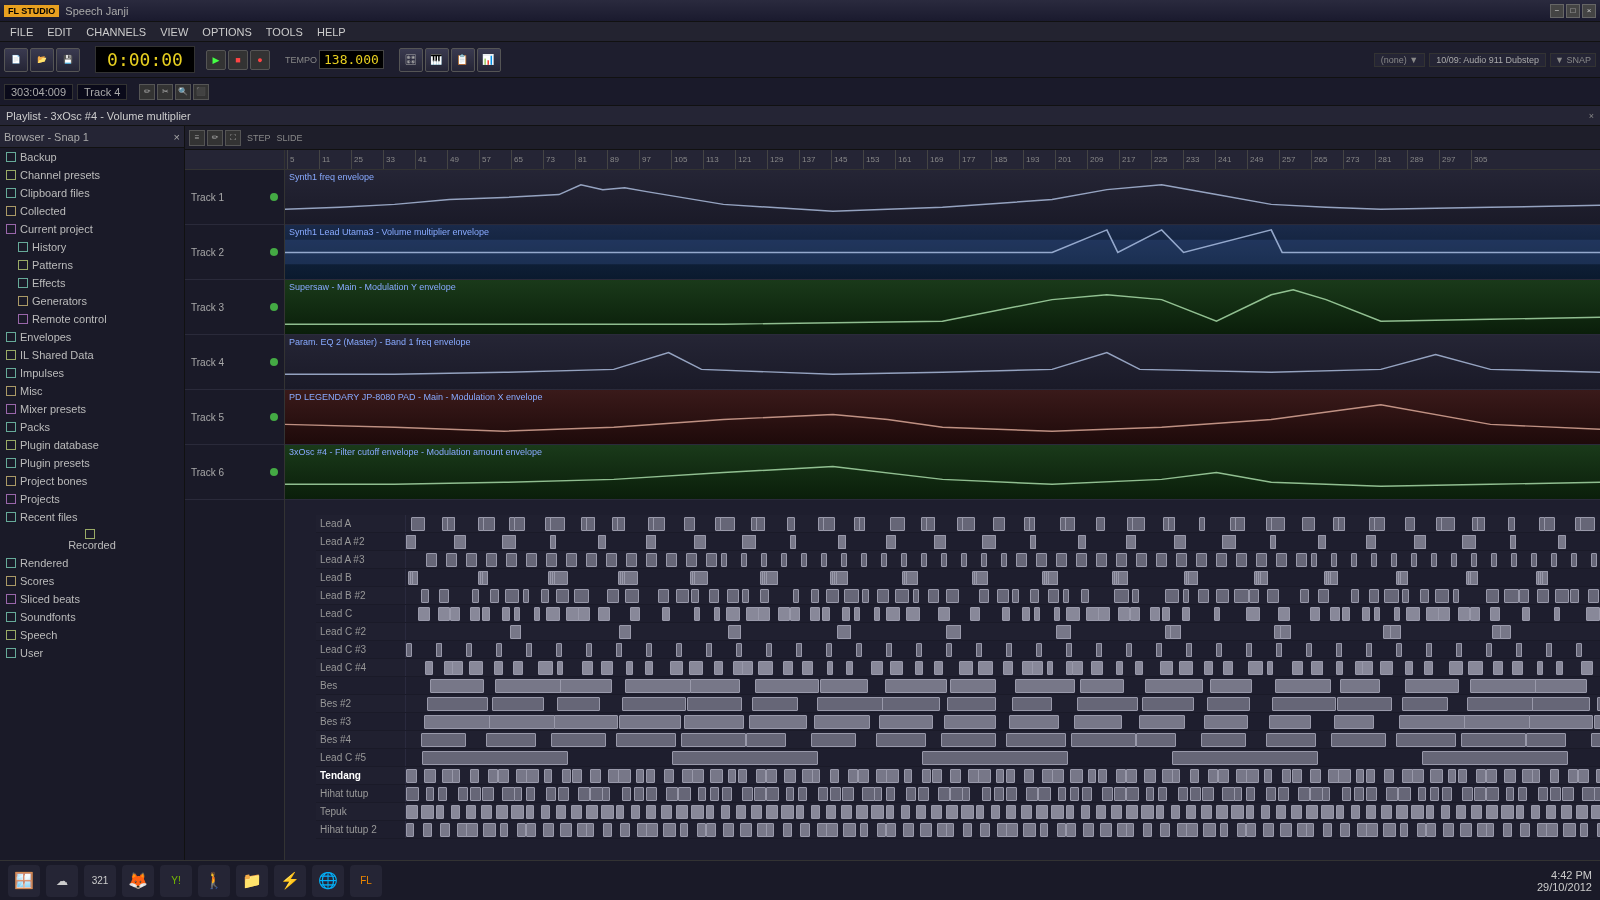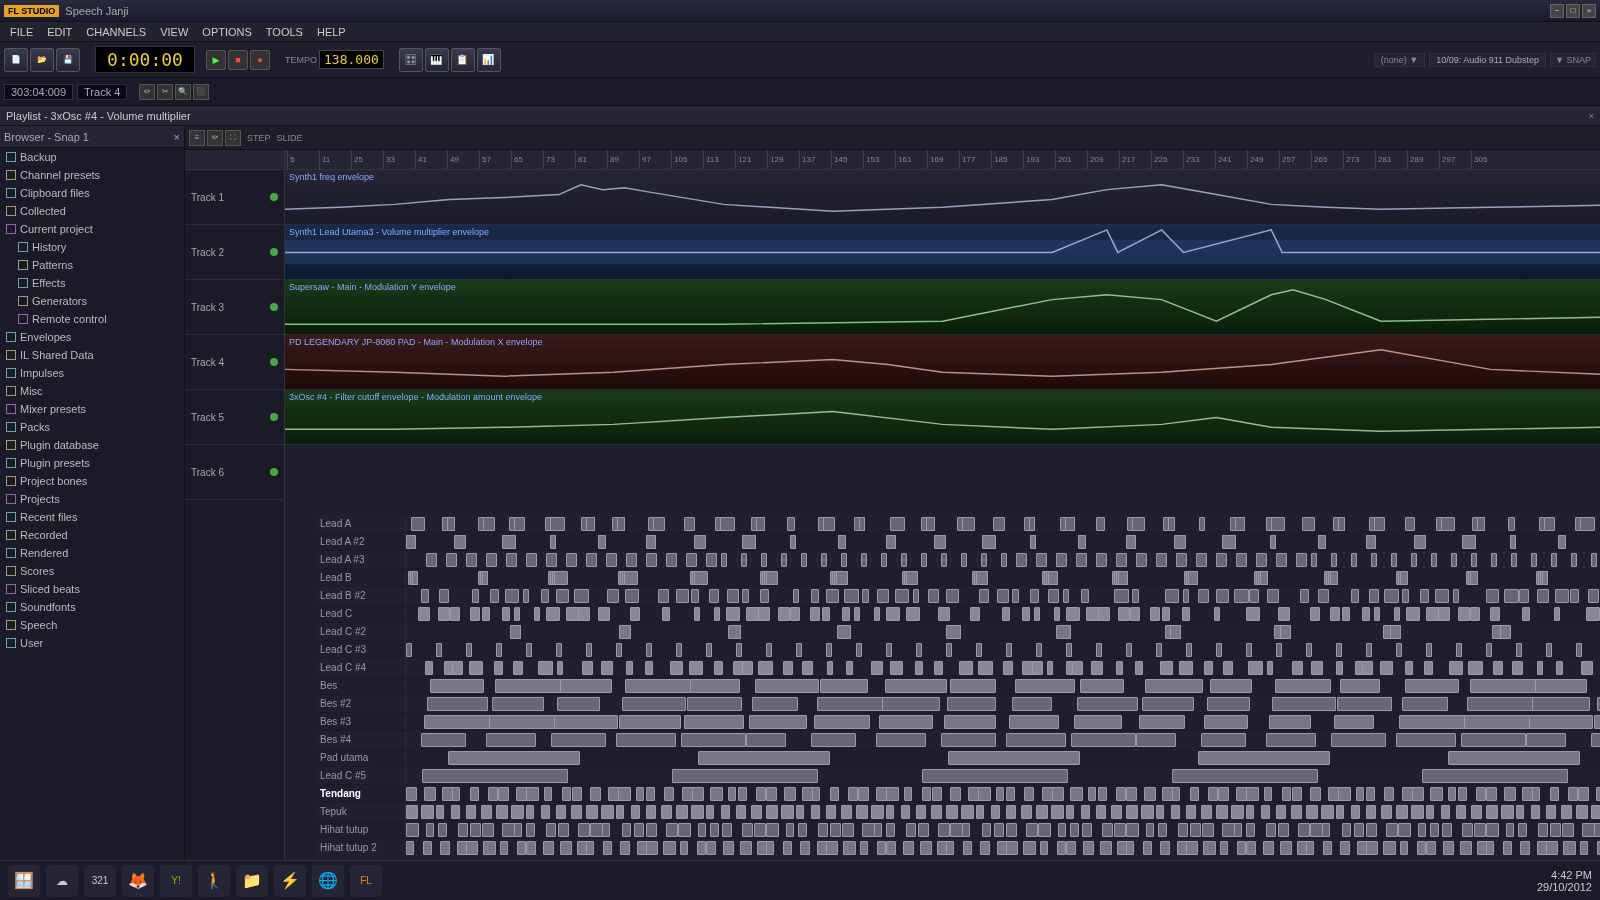--- a/index.html
+++ b/index.html
@@ -606,21 +606,21 @@
           <span style="font-size: 11px;">Project bones</span>
         </div>
         <div class="sidebar-item" style="padding-left: 6px;">
           <span class="icon" style="width: 10px; height: 10px; border: 1px solid rgb(153, 102, 170); margin-right: 4px; flex-shrink: 0;"></span>
           <span style="font-size: 11px;">Projects</span>
         </div>
         <div class="sidebar-item" style="padding-left: 6px;">
           <span class="icon" style="width: 10px; height: 10px; border: 1px solid rgb(102, 170, 153); margin-right: 4px; flex-shrink: 0;"></span>
           <span style="font-size: 11px;">Recent files</span>
         </div>
-        <div class="sidebar-item" style="padding-left: 6px;">
+        <div class="sidebar-item" style="padding-left: 6px; flex-direction: column;">
           <span class="icon" style="width: 10px; height: 10px; border: 1px solid rgb(153, 170, 102); margin-right: 4px; flex-shrink: 0;"></span>
           <span style="font-size: 11px;">Recorded</span>
         </div>
         <div class="sidebar-item" style="padding-left: 6px;">
           <span class="icon" style="width: 10px; height: 10px; border: 1px solid rgb(102, 170, 153); margin-right: 4px; flex-shrink: 0;"></span>
           <span style="font-size: 11px;">Rendered</span>
         </div>
         <div class="sidebar-item" style="padding-left: 6px;">
           <span class="icon" style="width: 10px; height: 10px; border: 1px solid rgb(170, 153, 102); margin-right: 4px; flex-shrink: 0;"></span>
           <span style="font-size: 11px;">Scores</span>
@@ -747,20 +747,26 @@
             </svg>
           </div>
 
           <div class="track-row envelope-green">
             <span class="envelope-label">Supersaw - Main - Modulation Y envelope</span>
             <svg class="track-svg" viewBox="0 0 1200 55" preserveAspectRatio="none">
               <polyline points="0,45 200,45 400,45 600,42 700,20 750,15 800,20 850,42 900,15 920,10 950,20 1000,42 1100,40 1200,38" fill="none" stroke="rgba(200,255,200,0.7)" stroke-width="1.5"></polyline>
             </svg>
           </div>
 
+          <div class="track-row envelope-gray">
+            <span class="envelope-label">Param. EQ 2 (Master) - Band 1 freq envelope</span>
+            <svg class="track-svg" viewBox="0 0 1200 55" preserveAspectRatio="none">
+              <polyline points="0,40 100,40 200,38 300,35 350,18 380,35 500,40 600,38 700,35 750,18 780,35 900,38 1000,35 1050,20 1100,35 1200,38" fill="none" stroke="rgba(200,220,255,0.7)" stroke-width="1.5"></polyline>
+            </svg>
+          </div>
 
           <div class="track-row envelope-red" style="background:linear-gradient(to bottom,#3a1a1a,#1e0a0a);">
             <span class="envelope-label">PD LEGENDARY JP-8080 PAD - Main - Modulation X envelope</span>
             <svg class="track-svg" viewBox="0 0 1200 55" preserveAspectRatio="none">
               <polyline points="0,35 100,38 200,42 300,38 400,30 500,25 550,30 600,38 700,42 800,38 900,30 1000,15 1100,35 1200,40" fill="none" stroke="rgba(255,200,180,0.7)" stroke-width="1.5"></polyline>
             </svg>
           </div>
 
           <div class="track-row envelope-green">
             <span class="envelope-label">3xOsc #4 - Filter cutoff envelope - Modulation amount envelope</span>
@@ -1447,30 +1453,20 @@
                   <div class="pat-block" style="left: 795px; width: 45px; background: rgb(102, 102, 119); border-color: rgb(153, 153, 170);"></div>
                   <div class="pat-block" style="left: 860px; width: 50px; background: rgb(102, 102, 119); border-color: rgb(153, 153, 170);"></div>
                   <div class="pat-block" style="left: 925px; width: 55px; background: rgb(102, 102, 119); border-color: rgb(153, 153, 170);"></div>
                   <div class="pat-block" style="left: 990px; width: 60px; background: rgb(102, 102, 119); border-color: rgb(153, 153, 170);"></div>
                   <div class="pat-block" style="left: 1055px; width: 65px; background: rgb(102, 102, 119); border-color: rgb(153, 153, 170);"></div>
                   <div class="pat-block" style="left: 1120px; width: 40px; background: rgb(102, 102, 119); border-color: rgb(153, 153, 170);"></div>
                   <div class="pat-block" style="left: 1185px; width: 45px; background: rgb(102, 102, 119); border-color: rgb(153, 153, 170);"></div>
                 </div>
               </div>
               <div class="pattern-track-row">
-                <div class="pattern-track-label">Pad utama</div>
-                <div class="pattern-blocks">
-                  <div class="pat-block" style="left: 42px; width: 132px; background: rgb(119, 119, 136); border-color: rgb(153, 153, 170);"></div>
-                  <div class="pat-block" style="left: 292px; width: 132px; background: rgb(119, 119, 136); border-color: rgb(153, 153, 170);"></div>
-                  <div class="pat-block" style="left: 542px; width: 132px; background: rgb(119, 119, 136); border-color: rgb(153, 153, 170);"></div>
-                  <div class="pat-block" style="left: 792px; width: 132px; background: rgb(119, 119, 136); border-color: rgb(153, 153, 170);"></div>
-                  <div class="pat-block" style="left: 1042px; width: 132px; background: rgb(119, 119, 136); border-color: rgb(153, 153, 170);"></div>
-                </div>
-              </div>
-              <div class="pattern-track-row">
                 <div class="pattern-track-label">Lead C #5</div>
                 <div class="pattern-blocks">
                   <div class="pat-block" style="left: 16px; width: 146px; background: rgb(102, 102, 119); border-color: rgb(153, 153, 170);"></div>
                   <div class="pat-block" style="left: 266px; width: 146px; background: rgb(102, 102, 119); border-color: rgb(153, 153, 170);"></div>
                   <div class="pat-block" style="left: 516px; width: 146px; background: rgb(102, 102, 119); border-color: rgb(153, 153, 170);"></div>
                   <div class="pat-block" style="left: 766px; width: 146px; background: rgb(102, 102, 119); border-color: rgb(153, 153, 170);"></div>
                   <div class="pat-block" style="left: 1016px; width: 146px; background: rgb(102, 102, 119); border-color: rgb(153, 153, 170);"></div>
                 </div>
               </div>
               <div class="pattern-track-row">
@@ -1552,20 +1548,105 @@
                   <div class="pat-block" style="left: 1098px; width: 12px; background: rgb(119, 119, 136); border-color: rgb(153, 153, 170);"></div>
                   <div class="pat-block" style="left: 1116px; width: 13px; background: rgb(119, 119, 136); border-color: rgb(153, 153, 170);"></div>
                   <div class="pat-block" style="left: 1126px; width: 8px; background: rgb(119, 119, 136); border-color: rgb(153, 153, 170);"></div>
                   <div class="pat-block" style="left: 1144px; width: 9px; background: rgb(119, 119, 136); border-color: rgb(153, 153, 170);"></div>
                   <div class="pat-block" style="left: 1162px; width: 10px; background: rgb(119, 119, 136); border-color: rgb(153, 153, 170);"></div>
                   <div class="pat-block" style="left: 1172px; width: 11px; background: rgb(119, 119, 136); border-color: rgb(153, 153, 170);"></div>
                   <div class="pat-block" style="left: 1190px; width: 12px; background: rgb(119, 119, 136); border-color: rgb(153, 153, 170);"></div>
                 </div>
               </div>
               <div class="pattern-track-row">
+                <div class="pattern-track-label">Hihat tutup</div>
+                <div class="pattern-blocks">
+                  <div class="pat-block" style="left: 0px; width: 13px; background: rgb(102, 102, 119); border-color: rgb(153, 153, 170);"></div>
+                  <div class="pat-block" style="left: 20px; width: 8px; background: rgb(102, 102, 119); border-color: rgb(153, 153, 170);"></div>
+                  <div class="pat-block" style="left: 32px; width: 9px; background: rgb(102, 102, 119); border-color: rgb(153, 153, 170);"></div>
+                  <div class="pat-block" style="left: 52px; width: 10px; background: rgb(102, 102, 119); border-color: rgb(153, 153, 170);"></div>
+                  <div class="pat-block" style="left: 64px; width: 11px; background: rgb(102, 102, 119); border-color: rgb(153, 153, 170);"></div>
+                  <div class="pat-block" style="left: 76px; width: 12px; background: rgb(102, 102, 119); border-color: rgb(153, 153, 170);"></div>
+                  <div class="pat-block" style="left: 96px; width: 13px; background: rgb(102, 102, 119); border-color: rgb(153, 153, 170);"></div>
+                  <div class="pat-block" style="left: 108px; width: 8px; background: rgb(102, 102, 119); border-color: rgb(153, 153, 170);"></div>
+                  <div class="pat-block" style="left: 120px; width: 9px; background: rgb(102, 102, 119); border-color: rgb(153, 153, 170);"></div>
+                  <div class="pat-block" style="left: 140px; width: 10px; background: rgb(102, 102, 119); border-color: rgb(153, 153, 170);"></div>
+                  <div class="pat-block" style="left: 152px; width: 11px; background: rgb(102, 102, 119); border-color: rgb(153, 153, 170);"></div>
+                  <div class="pat-block" style="left: 172px; width: 12px; background: rgb(102, 102, 119); border-color: rgb(153, 153, 170);"></div>
+                  <div class="pat-block" style="left: 184px; width: 13px; background: rgb(102, 102, 119); border-color: rgb(153, 153, 170);"></div>
+                  <div class="pat-block" style="left: 196px; width: 8px; background: rgb(102, 102, 119); border-color: rgb(153, 153, 170);"></div>
+                  <div class="pat-block" style="left: 216px; width: 9px; background: rgb(102, 102, 119); border-color: rgb(153, 153, 170);"></div>
+                  <div class="pat-block" style="left: 228px; width: 10px; background: rgb(102, 102, 119); border-color: rgb(153, 153, 170);"></div>
+                  <div class="pat-block" style="left: 240px; width: 11px; background: rgb(102, 102, 119); border-color: rgb(153, 153, 170);"></div>
+                  <div class="pat-block" style="left: 260px; width: 12px; background: rgb(102, 102, 119); border-color: rgb(153, 153, 170);"></div>
+                  <div class="pat-block" style="left: 272px; width: 13px; background: rgb(102, 102, 119); border-color: rgb(153, 153, 170);"></div>
+                  <div class="pat-block" style="left: 292px; width: 8px; background: rgb(102, 102, 119); border-color: rgb(153, 153, 170);"></div>
+                  <div class="pat-block" style="left: 304px; width: 9px; background: rgb(102, 102, 119); border-color: rgb(153, 153, 170);"></div>
+                  <div class="pat-block" style="left: 316px; width: 10px; background: rgb(102, 102, 119); border-color: rgb(153, 153, 170);"></div>
+                  <div class="pat-block" style="left: 336px; width: 11px; background: rgb(102, 102, 119); border-color: rgb(153, 153, 170);"></div>
+                  <div class="pat-block" style="left: 348px; width: 12px; background: rgb(102, 102, 119); border-color: rgb(153, 153, 170);"></div>
+                  <div class="pat-block" style="left: 360px; width: 13px; background: rgb(102, 102, 119); border-color: rgb(153, 153, 170);"></div>
+                  <div class="pat-block" style="left: 380px; width: 8px; background: rgb(102, 102, 119); border-color: rgb(153, 153, 170);"></div>
+                  <div class="pat-block" style="left: 392px; width: 9px; background: rgb(102, 102, 119); border-color: rgb(153, 153, 170);"></div>
+                  <div class="pat-block" style="left: 412px; width: 10px; background: rgb(102, 102, 119); border-color: rgb(153, 153, 170);"></div>
+                  <div class="pat-block" style="left: 424px; width: 11px; background: rgb(102, 102, 119); border-color: rgb(153, 153, 170);"></div>
+                  <div class="pat-block" style="left: 436px; width: 12px; background: rgb(102, 102, 119); border-color: rgb(153, 153, 170);"></div>
+                  <div class="pat-block" style="left: 456px; width: 13px; background: rgb(102, 102, 119); border-color: rgb(153, 153, 170);"></div>
+                  <div class="pat-block" style="left: 468px; width: 8px; background: rgb(102, 102, 119); border-color: rgb(153, 153, 170);"></div>
+                  <div class="pat-block" style="left: 480px; width: 9px; background: rgb(102, 102, 119); border-color: rgb(153, 153, 170);"></div>
+                  <div class="pat-block" style="left: 500px; width: 10px; background: rgb(102, 102, 119); border-color: rgb(153, 153, 170);"></div>
+                  <div class="pat-block" style="left: 512px; width: 11px; background: rgb(102, 102, 119); border-color: rgb(153, 153, 170);"></div>
+                  <div class="pat-block" style="left: 532px; width: 12px; background: rgb(102, 102, 119); border-color: rgb(153, 153, 170);"></div>
+                  <div class="pat-block" style="left: 544px; width: 13px; background: rgb(102, 102, 119); border-color: rgb(153, 153, 170);"></div>
+                  <div class="pat-block" style="left: 556px; width: 8px; background: rgb(102, 102, 119); border-color: rgb(153, 153, 170);"></div>
+                  <div class="pat-block" style="left: 576px; width: 9px; background: rgb(102, 102, 119); border-color: rgb(153, 153, 170);"></div>
+                  <div class="pat-block" style="left: 588px; width: 10px; background: rgb(102, 102, 119); border-color: rgb(153, 153, 170);"></div>
+                  <div class="pat-block" style="left: 600px; width: 11px; background: rgb(102, 102, 119); border-color: rgb(153, 153, 170);"></div>
+                  <div class="pat-block" style="left: 620px; width: 12px; background: rgb(102, 102, 119); border-color: rgb(153, 153, 170);"></div>
+                  <div class="pat-block" style="left: 632px; width: 13px; background: rgb(102, 102, 119); border-color: rgb(153, 153, 170);"></div>
+                  <div class="pat-block" style="left: 652px; width: 8px; background: rgb(102, 102, 119); border-color: rgb(153, 153, 170);"></div>
+                  <div class="pat-block" style="left: 664px; width: 9px; background: rgb(102, 102, 119); border-color: rgb(153, 153, 170);"></div>
+                  <div class="pat-block" style="left: 676px; width: 10px; background: rgb(102, 102, 119); border-color: rgb(153, 153, 170);"></div>
+                  <div class="pat-block" style="left: 696px; width: 11px; background: rgb(102, 102, 119); border-color: rgb(153, 153, 170);"></div>
+                  <div class="pat-block" style="left: 708px; width: 12px; background: rgb(102, 102, 119); border-color: rgb(153, 153, 170);"></div>
+                  <div class="pat-block" style="left: 720px; width: 13px; background: rgb(102, 102, 119); border-color: rgb(153, 153, 170);"></div>
+                  <div class="pat-block" style="left: 740px; width: 8px; background: rgb(102, 102, 119); border-color: rgb(153, 153, 170);"></div>
+                  <div class="pat-block" style="left: 752px; width: 9px; background: rgb(102, 102, 119); border-color: rgb(153, 153, 170);"></div>
+                  <div class="pat-block" style="left: 772px; width: 10px; background: rgb(102, 102, 119); border-color: rgb(153, 153, 170);"></div>
+                  <div class="pat-block" style="left: 784px; width: 11px; background: rgb(102, 102, 119); border-color: rgb(153, 153, 170);"></div>
+                  <div class="pat-block" style="left: 796px; width: 12px; background: rgb(102, 102, 119); border-color: rgb(153, 153, 170);"></div>
+                  <div class="pat-block" style="left: 816px; width: 13px; background: rgb(102, 102, 119); border-color: rgb(153, 153, 170);"></div>
+                  <div class="pat-block" style="left: 828px; width: 8px; background: rgb(102, 102, 119); border-color: rgb(153, 153, 170);"></div>
+                  <div class="pat-block" style="left: 840px; width: 9px; background: rgb(102, 102, 119); border-color: rgb(153, 153, 170);"></div>
+                  <div class="pat-block" style="left: 860px; width: 10px; background: rgb(102, 102, 119); border-color: rgb(153, 153, 170);"></div>
+                  <div class="pat-block" style="left: 872px; width: 11px; background: rgb(102, 102, 119); border-color: rgb(153, 153, 170);"></div>
+                  <div class="pat-block" style="left: 892px; width: 12px; background: rgb(102, 102, 119); border-color: rgb(153, 153, 170);"></div>
+                  <div class="pat-block" style="left: 904px; width: 13px; background: rgb(102, 102, 119); border-color: rgb(153, 153, 170);"></div>
+                  <div class="pat-block" style="left: 916px; width: 8px; background: rgb(102, 102, 119); border-color: rgb(153, 153, 170);"></div>
+                  <div class="pat-block" style="left: 936px; width: 9px; background: rgb(102, 102, 119); border-color: rgb(153, 153, 170);"></div>
+                  <div class="pat-block" style="left: 948px; width: 10px; background: rgb(102, 102, 119); border-color: rgb(153, 153, 170);"></div>
+                  <div class="pat-block" style="left: 960px; width: 11px; background: rgb(102, 102, 119); border-color: rgb(153, 153, 170);"></div>
+                  <div class="pat-block" style="left: 980px; width: 12px; background: rgb(102, 102, 119); border-color: rgb(153, 153, 170);"></div>
+                  <div class="pat-block" style="left: 992px; width: 13px; background: rgb(102, 102, 119); border-color: rgb(153, 153, 170);"></div>
+                  <div class="pat-block" style="left: 1012px; width: 8px; background: rgb(102, 102, 119); border-color: rgb(153, 153, 170);"></div>
+                  <div class="pat-block" style="left: 1024px; width: 9px; background: rgb(102, 102, 119); border-color: rgb(153, 153, 170);"></div>
+                  <div class="pat-block" style="left: 1036px; width: 10px; background: rgb(102, 102, 119); border-color: rgb(153, 153, 170);"></div>
+                  <div class="pat-block" style="left: 1056px; width: 11px; background: rgb(102, 102, 119); border-color: rgb(153, 153, 170);"></div>
+                  <div class="pat-block" style="left: 1068px; width: 12px; background: rgb(102, 102, 119); border-color: rgb(153, 153, 170);"></div>
+                  <div class="pat-block" style="left: 1080px; width: 13px; background: rgb(102, 102, 119); border-color: rgb(153, 153, 170);"></div>
+                  <div class="pat-block" style="left: 1100px; width: 8px; background: rgb(102, 102, 119); border-color: rgb(153, 153, 170);"></div>
+                  <div class="pat-block" style="left: 1112px; width: 9px; background: rgb(102, 102, 119); border-color: rgb(153, 153, 170);"></div>
+                  <div class="pat-block" style="left: 1132px; width: 10px; background: rgb(102, 102, 119); border-color: rgb(153, 153, 170);"></div>
+                  <div class="pat-block" style="left: 1144px; width: 11px; background: rgb(102, 102, 119); border-color: rgb(153, 153, 170);"></div>
+                  <div class="pat-block" style="left: 1156px; width: 12px; background: rgb(102, 102, 119); border-color: rgb(153, 153, 170);"></div>
+                  <div class="pat-block" style="left: 1176px; width: 13px; background: rgb(102, 102, 119); border-color: rgb(153, 153, 170);"></div>
+                  <div class="pat-block" style="left: 1188px; width: 8px; background: rgb(102, 102, 119); border-color: rgb(153, 153, 170);"></div>
+                </div>
+              </div>
+              <div class="pattern-track-row">
                 <div class="pattern-track-label">Tepuk</div>
                 <div class="pattern-blocks">
                   <div class="pat-block" style="left: 0px; width: 12px; background: rgb(136, 136, 153); border-color: rgb(153, 153, 170);"></div>
                   <div class="pat-block" style="left: 15px; width: 13px; background: rgb(136, 136, 153); border-color: rgb(153, 153, 170);"></div>
                   <div class="pat-block" style="left: 30px; width: 8px; background: rgb(136, 136, 153); border-color: rgb(153, 153, 170);"></div>
                   <div class="pat-block" style="left: 45px; width: 9px; background: rgb(136, 136, 153); border-color: rgb(153, 153, 170);"></div>
                   <div class="pat-block" style="left: 60px; width: 10px; background: rgb(136, 136, 153); border-color: rgb(153, 153, 170);"></div>
                   <div class="pat-block" style="left: 75px; width: 11px; background: rgb(136, 136, 153); border-color: rgb(153, 153, 170);"></div>
                   <div class="pat-block" style="left: 90px; width: 12px; background: rgb(136, 136, 153); border-color: rgb(153, 153, 170);"></div>
                   <div class="pat-block" style="left: 105px; width: 13px; background: rgb(136, 136, 153); border-color: rgb(153, 153, 170);"></div>
@@ -1634,105 +1715,20 @@
                   <div class="pat-block" style="left: 1050px; width: 10px; background: rgb(136, 136, 153); border-color: rgb(153, 153, 170);"></div>
                   <div class="pat-block" style="left: 1065px; width: 11px; background: rgb(136, 136, 153); border-color: rgb(153, 153, 170);"></div>
                   <div class="pat-block" style="left: 1080px; width: 12px; background: rgb(136, 136, 153); border-color: rgb(153, 153, 170);"></div>
                   <div class="pat-block" style="left: 1095px; width: 13px; background: rgb(136, 136, 153); border-color: rgb(153, 153, 170);"></div>
                   <div class="pat-block" style="left: 1110px; width: 8px; background: rgb(136, 136, 153); border-color: rgb(153, 153, 170);"></div>
                   <div class="pat-block" style="left: 1125px; width: 9px; background: rgb(136, 136, 153); border-color: rgb(153, 153, 170);"></div>
                   <div class="pat-block" style="left: 1140px; width: 10px; background: rgb(136, 136, 153); border-color: rgb(153, 153, 170);"></div>
                   <div class="pat-block" style="left: 1155px; width: 11px; background: rgb(136, 136, 153); border-color: rgb(153, 153, 170);"></div>
                   <div class="pat-block" style="left: 1170px; width: 12px; background: rgb(136, 136, 153); border-color: rgb(153, 153, 170);"></div>
                   <div class="pat-block" style="left: 1185px; width: 13px; background: rgb(136, 136, 153); border-color: rgb(153, 153, 170);"></div>
-                </div>
-              </div>
-              <div class="pattern-track-row">
-                <div class="pattern-track-label">Hihat tutup</div>
-                <div class="pattern-blocks">
-                  <div class="pat-block" style="left: 0px; width: 13px; background: rgb(102, 102, 119); border-color: rgb(153, 153, 170);"></div>
-                  <div class="pat-block" style="left: 20px; width: 8px; background: rgb(102, 102, 119); border-color: rgb(153, 153, 170);"></div>
-                  <div class="pat-block" style="left: 32px; width: 9px; background: rgb(102, 102, 119); border-color: rgb(153, 153, 170);"></div>
-                  <div class="pat-block" style="left: 52px; width: 10px; background: rgb(102, 102, 119); border-color: rgb(153, 153, 170);"></div>
-                  <div class="pat-block" style="left: 64px; width: 11px; background: rgb(102, 102, 119); border-color: rgb(153, 153, 170);"></div>
-                  <div class="pat-block" style="left: 76px; width: 12px; background: rgb(102, 102, 119); border-color: rgb(153, 153, 170);"></div>
-                  <div class="pat-block" style="left: 96px; width: 13px; background: rgb(102, 102, 119); border-color: rgb(153, 153, 170);"></div>
-                  <div class="pat-block" style="left: 108px; width: 8px; background: rgb(102, 102, 119); border-color: rgb(153, 153, 170);"></div>
-                  <div class="pat-block" style="left: 120px; width: 9px; background: rgb(102, 102, 119); border-color: rgb(153, 153, 170);"></div>
-                  <div class="pat-block" style="left: 140px; width: 10px; background: rgb(102, 102, 119); border-color: rgb(153, 153, 170);"></div>
-                  <div class="pat-block" style="left: 152px; width: 11px; background: rgb(102, 102, 119); border-color: rgb(153, 153, 170);"></div>
-                  <div class="pat-block" style="left: 172px; width: 12px; background: rgb(102, 102, 119); border-color: rgb(153, 153, 170);"></div>
-                  <div class="pat-block" style="left: 184px; width: 13px; background: rgb(102, 102, 119); border-color: rgb(153, 153, 170);"></div>
-                  <div class="pat-block" style="left: 196px; width: 8px; background: rgb(102, 102, 119); border-color: rgb(153, 153, 170);"></div>
-                  <div class="pat-block" style="left: 216px; width: 9px; background: rgb(102, 102, 119); border-color: rgb(153, 153, 170);"></div>
-                  <div class="pat-block" style="left: 228px; width: 10px; background: rgb(102, 102, 119); border-color: rgb(153, 153, 170);"></div>
-                  <div class="pat-block" style="left: 240px; width: 11px; background: rgb(102, 102, 119); border-color: rgb(153, 153, 170);"></div>
-                  <div class="pat-block" style="left: 260px; width: 12px; background: rgb(102, 102, 119); border-color: rgb(153, 153, 170);"></div>
-                  <div class="pat-block" style="left: 272px; width: 13px; background: rgb(102, 102, 119); border-color: rgb(153, 153, 170);"></div>
-                  <div class="pat-block" style="left: 292px; width: 8px; background: rgb(102, 102, 119); border-color: rgb(153, 153, 170);"></div>
-                  <div class="pat-block" style="left: 304px; width: 9px; background: rgb(102, 102, 119); border-color: rgb(153, 153, 170);"></div>
-                  <div class="pat-block" style="left: 316px; width: 10px; background: rgb(102, 102, 119); border-color: rgb(153, 153, 170);"></div>
-                  <div class="pat-block" style="left: 336px; width: 11px; background: rgb(102, 102, 119); border-color: rgb(153, 153, 170);"></div>
-                  <div class="pat-block" style="left: 348px; width: 12px; background: rgb(102, 102, 119); border-color: rgb(153, 153, 170);"></div>
-                  <div class="pat-block" style="left: 360px; width: 13px; background: rgb(102, 102, 119); border-color: rgb(153, 153, 170);"></div>
-                  <div class="pat-block" style="left: 380px; width: 8px; background: rgb(102, 102, 119); border-color: rgb(153, 153, 170);"></div>
-                  <div class="pat-block" style="left: 392px; width: 9px; background: rgb(102, 102, 119); border-color: rgb(153, 153, 170);"></div>
-                  <div class="pat-block" style="left: 412px; width: 10px; background: rgb(102, 102, 119); border-color: rgb(153, 153, 170);"></div>
-                  <div class="pat-block" style="left: 424px; width: 11px; background: rgb(102, 102, 119); border-color: rgb(153, 153, 170);"></div>
-                  <div class="pat-block" style="left: 436px; width: 12px; background: rgb(102, 102, 119); border-color: rgb(153, 153, 170);"></div>
-                  <div class="pat-block" style="left: 456px; width: 13px; background: rgb(102, 102, 119); border-color: rgb(153, 153, 170);"></div>
-                  <div class="pat-block" style="left: 468px; width: 8px; background: rgb(102, 102, 119); border-color: rgb(153, 153, 170);"></div>
-                  <div class="pat-block" style="left: 480px; width: 9px; background: rgb(102, 102, 119); border-color: rgb(153, 153, 170);"></div>
-                  <div class="pat-block" style="left: 500px; width: 10px; background: rgb(102, 102, 119); border-color: rgb(153, 153, 170);"></div>
-                  <div class="pat-block" style="left: 512px; width: 11px; background: rgb(102, 102, 119); border-color: rgb(153, 153, 170);"></div>
-                  <div class="pat-block" style="left: 532px; width: 12px; background: rgb(102, 102, 119); border-color: rgb(153, 153, 170);"></div>
-                  <div class="pat-block" style="left: 544px; width: 13px; background: rgb(102, 102, 119); border-color: rgb(153, 153, 170);"></div>
-                  <div class="pat-block" style="left: 556px; width: 8px; background: rgb(102, 102, 119); border-color: rgb(153, 153, 170);"></div>
-                  <div class="pat-block" style="left: 576px; width: 9px; background: rgb(102, 102, 119); border-color: rgb(153, 153, 170);"></div>
-                  <div class="pat-block" style="left: 588px; width: 10px; background: rgb(102, 102, 119); border-color: rgb(153, 153, 170);"></div>
-                  <div class="pat-block" style="left: 600px; width: 11px; background: rgb(102, 102, 119); border-color: rgb(153, 153, 170);"></div>
-                  <div class="pat-block" style="left: 620px; width: 12px; background: rgb(102, 102, 119); border-color: rgb(153, 153, 170);"></div>
-                  <div class="pat-block" style="left: 632px; width: 13px; background: rgb(102, 102, 119); border-color: rgb(153, 153, 170);"></div>
-                  <div class="pat-block" style="left: 652px; width: 8px; background: rgb(102, 102, 119); border-color: rgb(153, 153, 170);"></div>
-                  <div class="pat-block" style="left: 664px; width: 9px; background: rgb(102, 102, 119); border-color: rgb(153, 153, 170);"></div>
-                  <div class="pat-block" style="left: 676px; width: 10px; background: rgb(102, 102, 119); border-color: rgb(153, 153, 170);"></div>
-                  <div class="pat-block" style="left: 696px; width: 11px; background: rgb(102, 102, 119); border-color: rgb(153, 153, 170);"></div>
-                  <div class="pat-block" style="left: 708px; width: 12px; background: rgb(102, 102, 119); border-color: rgb(153, 153, 170);"></div>
-                  <div class="pat-block" style="left: 720px; width: 13px; background: rgb(102, 102, 119); border-color: rgb(153, 153, 170);"></div>
-                  <div class="pat-block" style="left: 740px; width: 8px; background: rgb(102, 102, 119); border-color: rgb(153, 153, 170);"></div>
-                  <div class="pat-block" style="left: 752px; width: 9px; background: rgb(102, 102, 119); border-color: rgb(153, 153, 170);"></div>
-                  <div class="pat-block" style="left: 772px; width: 10px; background: rgb(102, 102, 119); border-color: rgb(153, 153, 170);"></div>
-                  <div class="pat-block" style="left: 784px; width: 11px; background: rgb(102, 102, 119); border-color: rgb(153, 153, 170);"></div>
-                  <div class="pat-block" style="left: 796px; width: 12px; background: rgb(102, 102, 119); border-color: rgb(153, 153, 170);"></div>
-                  <div class="pat-block" style="left: 816px; width: 13px; background: rgb(102, 102, 119); border-color: rgb(153, 153, 170);"></div>
-                  <div class="pat-block" style="left: 828px; width: 8px; background: rgb(102, 102, 119); border-color: rgb(153, 153, 170);"></div>
-                  <div class="pat-block" style="left: 840px; width: 9px; background: rgb(102, 102, 119); border-color: rgb(153, 153, 170);"></div>
-                  <div class="pat-block" style="left: 860px; width: 10px; background: rgb(102, 102, 119); border-color: rgb(153, 153, 170);"></div>
-                  <div class="pat-block" style="left: 872px; width: 11px; background: rgb(102, 102, 119); border-color: rgb(153, 153, 170);"></div>
-                  <div class="pat-block" style="left: 892px; width: 12px; background: rgb(102, 102, 119); border-color: rgb(153, 153, 170);"></div>
-                  <div class="pat-block" style="left: 904px; width: 13px; background: rgb(102, 102, 119); border-color: rgb(153, 153, 170);"></div>
-                  <div class="pat-block" style="left: 916px; width: 8px; background: rgb(102, 102, 119); border-color: rgb(153, 153, 170);"></div>
-                  <div class="pat-block" style="left: 936px; width: 9px; background: rgb(102, 102, 119); border-color: rgb(153, 153, 170);"></div>
-                  <div class="pat-block" style="left: 948px; width: 10px; background: rgb(102, 102, 119); border-color: rgb(153, 153, 170);"></div>
-                  <div class="pat-block" style="left: 960px; width: 11px; background: rgb(102, 102, 119); border-color: rgb(153, 153, 170);"></div>
-                  <div class="pat-block" style="left: 980px; width: 12px; background: rgb(102, 102, 119); border-color: rgb(153, 153, 170);"></div>
-                  <div class="pat-block" style="left: 992px; width: 13px; background: rgb(102, 102, 119); border-color: rgb(153, 153, 170);"></div>
-                  <div class="pat-block" style="left: 1012px; width: 8px; background: rgb(102, 102, 119); border-color: rgb(153, 153, 170);"></div>
-                  <div class="pat-block" style="left: 1024px; width: 9px; background: rgb(102, 102, 119); border-color: rgb(153, 153, 170);"></div>
-                  <div class="pat-block" style="left: 1036px; width: 10px; background: rgb(102, 102, 119); border-color: rgb(153, 153, 170);"></div>
-                  <div class="pat-block" style="left: 1056px; width: 11px; background: rgb(102, 102, 119); border-color: rgb(153, 153, 170);"></div>
-                  <div class="pat-block" style="left: 1068px; width: 12px; background: rgb(102, 102, 119); border-color: rgb(153, 153, 170);"></div>
-                  <div class="pat-block" style="left: 1080px; width: 13px; background: rgb(102, 102, 119); border-color: rgb(153, 153, 170);"></div>
-                  <div class="pat-block" style="left: 1100px; width: 8px; background: rgb(102, 102, 119); border-color: rgb(153, 153, 170);"></div>
-                  <div class="pat-block" style="left: 1112px; width: 9px; background: rgb(102, 102, 119); border-color: rgb(153, 153, 170);"></div>
-                  <div class="pat-block" style="left: 1132px; width: 10px; background: rgb(102, 102, 119); border-color: rgb(153, 153, 170);"></div>
-                  <div class="pat-block" style="left: 1144px; width: 11px; background: rgb(102, 102, 119); border-color: rgb(153, 153, 170);"></div>
-                  <div class="pat-block" style="left: 1156px; width: 12px; background: rgb(102, 102, 119); border-color: rgb(153, 153, 170);"></div>
-                  <div class="pat-block" style="left: 1176px; width: 13px; background: rgb(102, 102, 119); border-color: rgb(153, 153, 170);"></div>
-                  <div class="pat-block" style="left: 1188px; width: 8px; background: rgb(102, 102, 119); border-color: rgb(153, 153, 170);"></div>
                 </div>
               </div>
               <div class="pattern-track-row">
                 <div class="pattern-track-label">Hihat tutup 2</div>
                 <div class="pattern-blocks">
                   <div class="pat-block" style="left: 0px; width: 8px; background: rgb(119, 119, 136); border-color: rgb(153, 153, 170);"></div>
                   <div class="pat-block" style="left: 17px; width: 9px; background: rgb(119, 119, 136); border-color: rgb(153, 153, 170);"></div>
                   <div class="pat-block" style="left: 34px; width: 10px; background: rgb(119, 119, 136); border-color: rgb(153, 153, 170);"></div>
                   <div class="pat-block" style="left: 51px; width: 11px; background: rgb(119, 119, 136); border-color: rgb(153, 153, 170);"></div>
                   <div class="pat-block" style="left: 60px; width: 12px; background: rgb(119, 119, 136); border-color: rgb(153, 153, 170);"></div>

